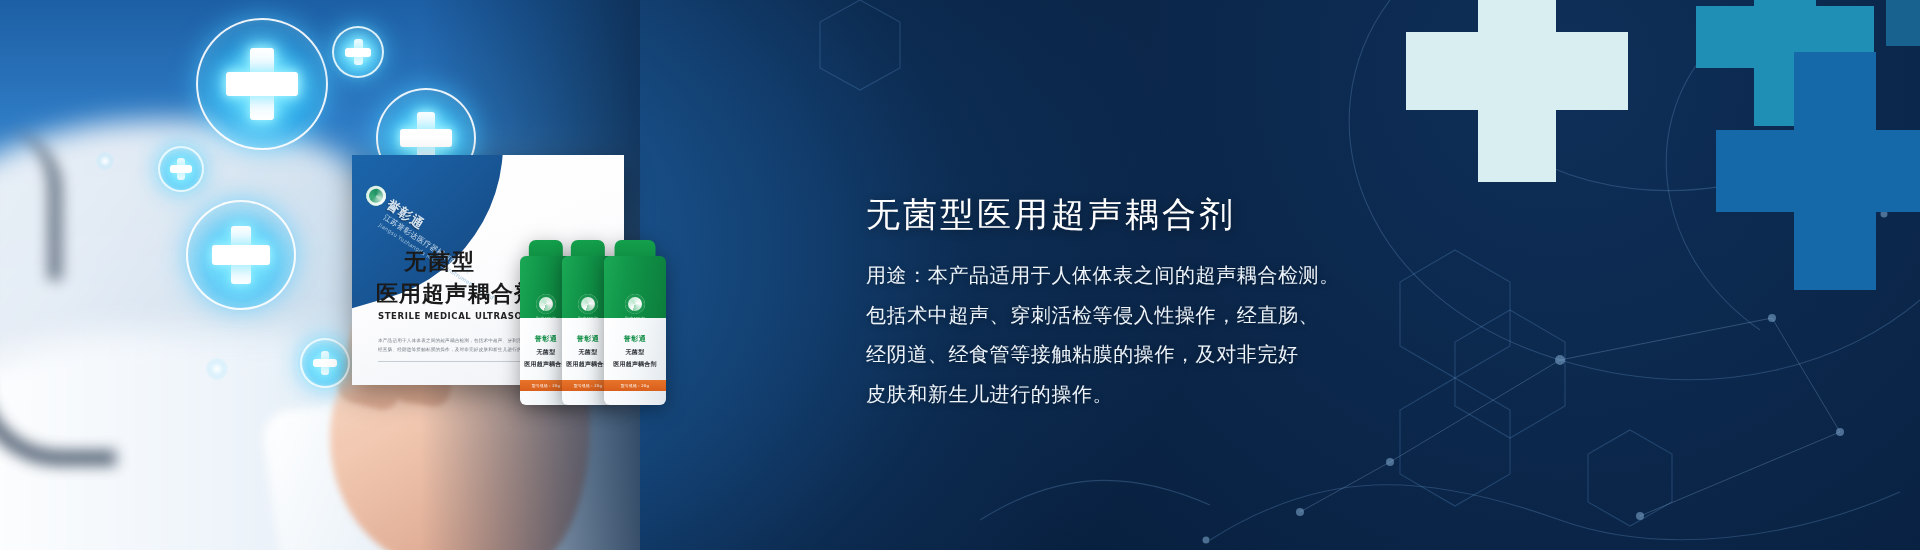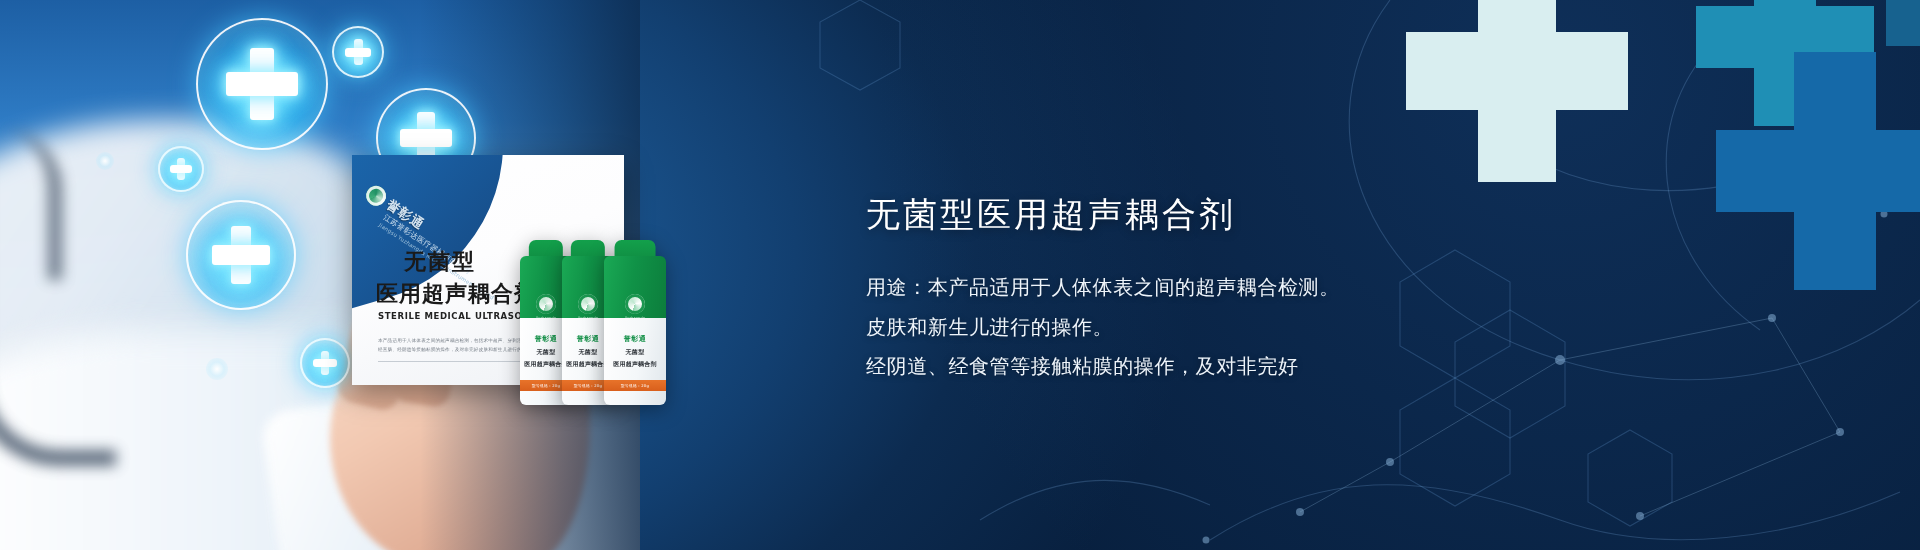--- a/index.html
+++ b/index.html
@@ -155,21 +155,21 @@
     display:flex;align-items:center;justify-content:center;}
   .s-band span{font-size:3.8px;color:#fff;letter-spacing:.3px;white-space:nowrap;}
 
   
   .deco{position:absolute;inset:0;pointer-events:none;}
 
   
   .textblock{position:absolute;left:866px;top:196px;width:700px;}
   .headline{
     font-size:34px;color:#ffffff;letter-spacing:3px;font-weight:400;
-    text-shadow:0 2px 10px rgba(0,0,0,.45);margin:0 0 38px 0;line-height:1.1;
+    text-shadow:0 2px 10px rgba(0,0,0,.45);margin:0 0 26px 0;line-height:1.1;
   }
   .bodytext p{
     margin:0 0 7px 0;font-size:20px;line-height:1.62;color:#eef4fa;
     letter-spacing:.6px;text-shadow:0 1px 6px rgba(0,0,0,.4);
   }
 </style>
 </head>
 <body>
 
 <div class="banner">
@@ -349,18 +349,19 @@
         <span>型号规格：20g</span>
       </div>
     </div>
 
   </div>
 
   <div class="textblock">
     <h1 class="headline">无菌型医用超声耦合剂</h1>
     <div class="bodytext">
       <p>用途：本产品适用于人体体表之间的超声耦合检测。</p>
+      <p>包括术中超声、穿刺活检等侵入性操作，经直肠、</p>
+      <p>经阴道、经食管等接触粘膜的操作，及对非完好</p>
       <p>皮肤和新生儿进行的操作。</p>
-      <p>经阴道、经食管等接触粘膜的操作，及对非完好</p>
     </div>
   </div>
 
 </div>
 
 </body></html>

